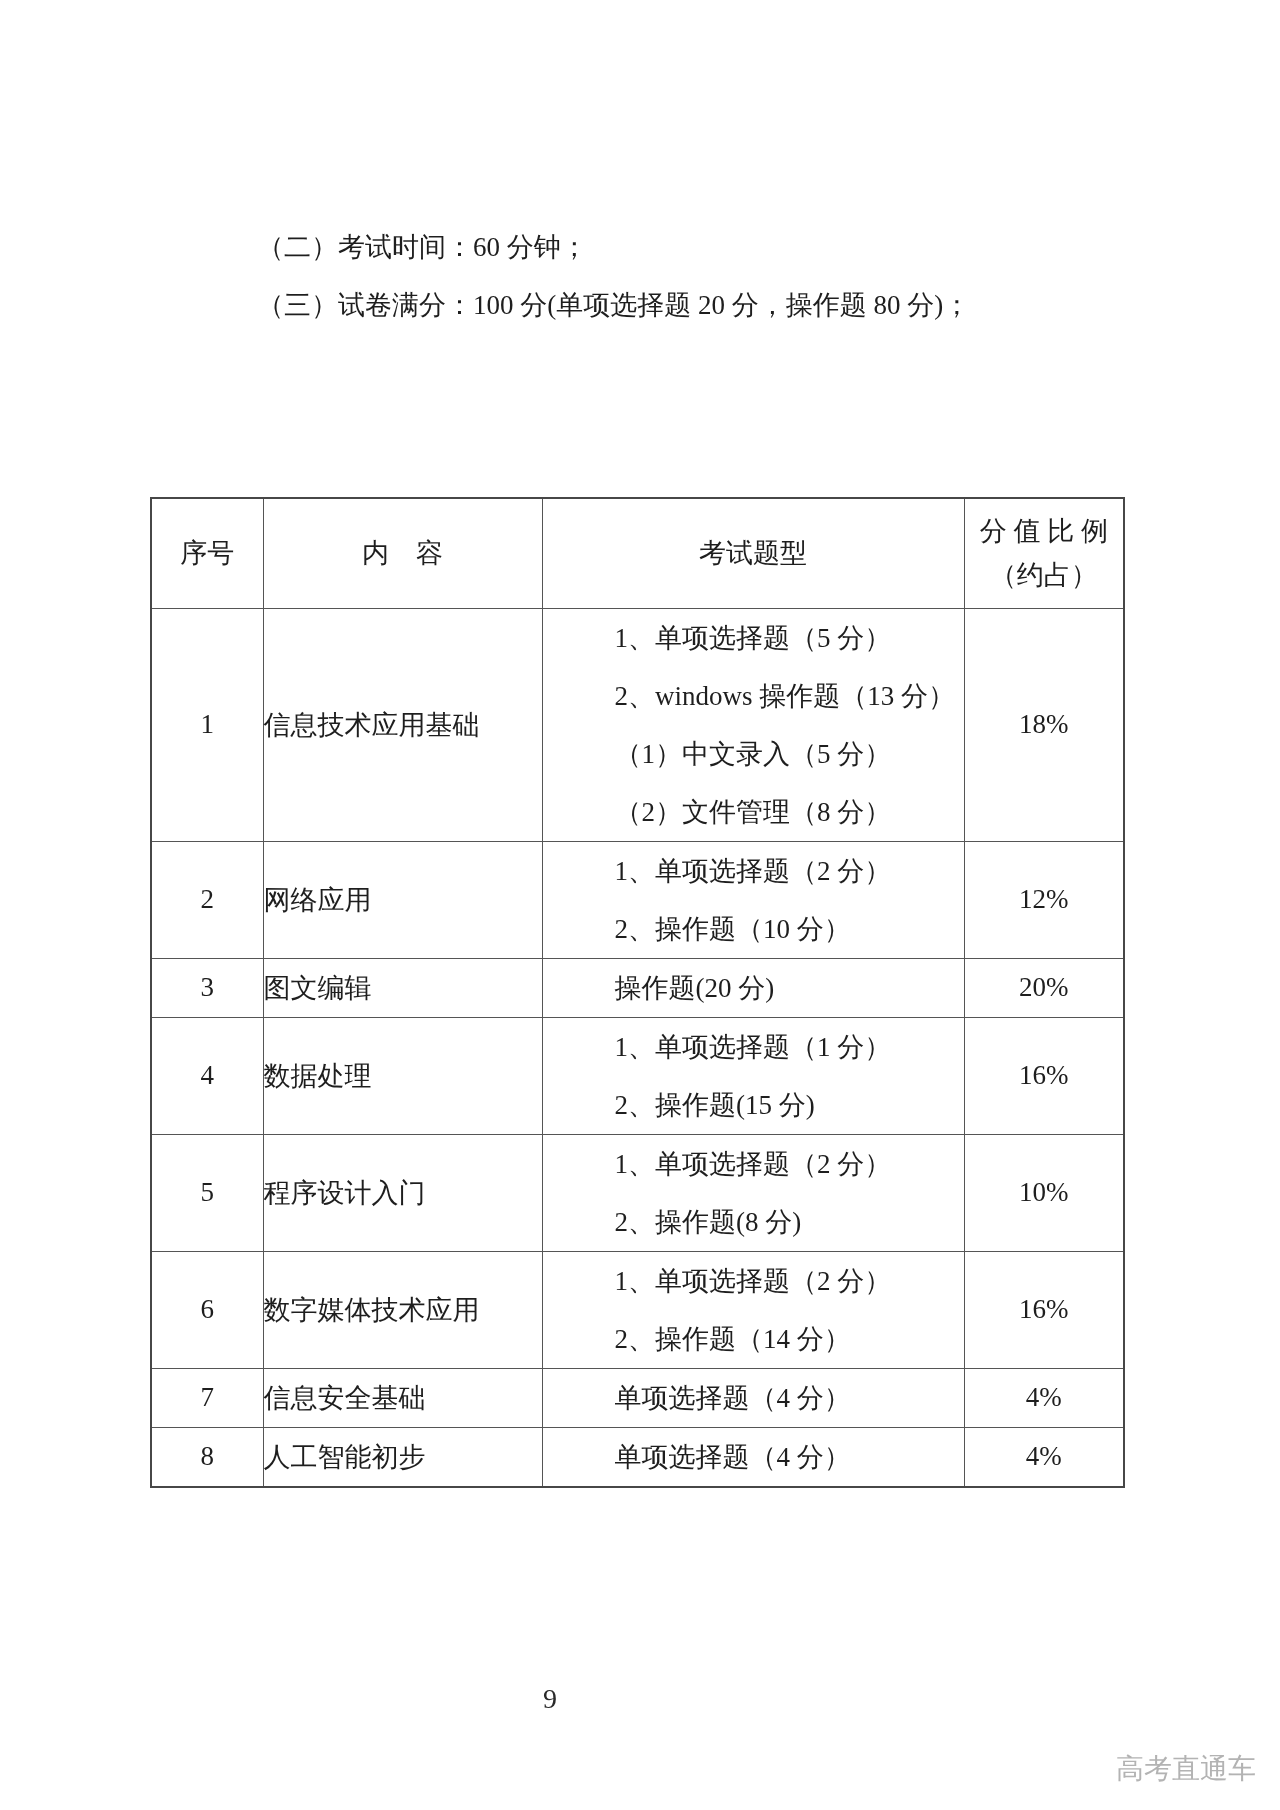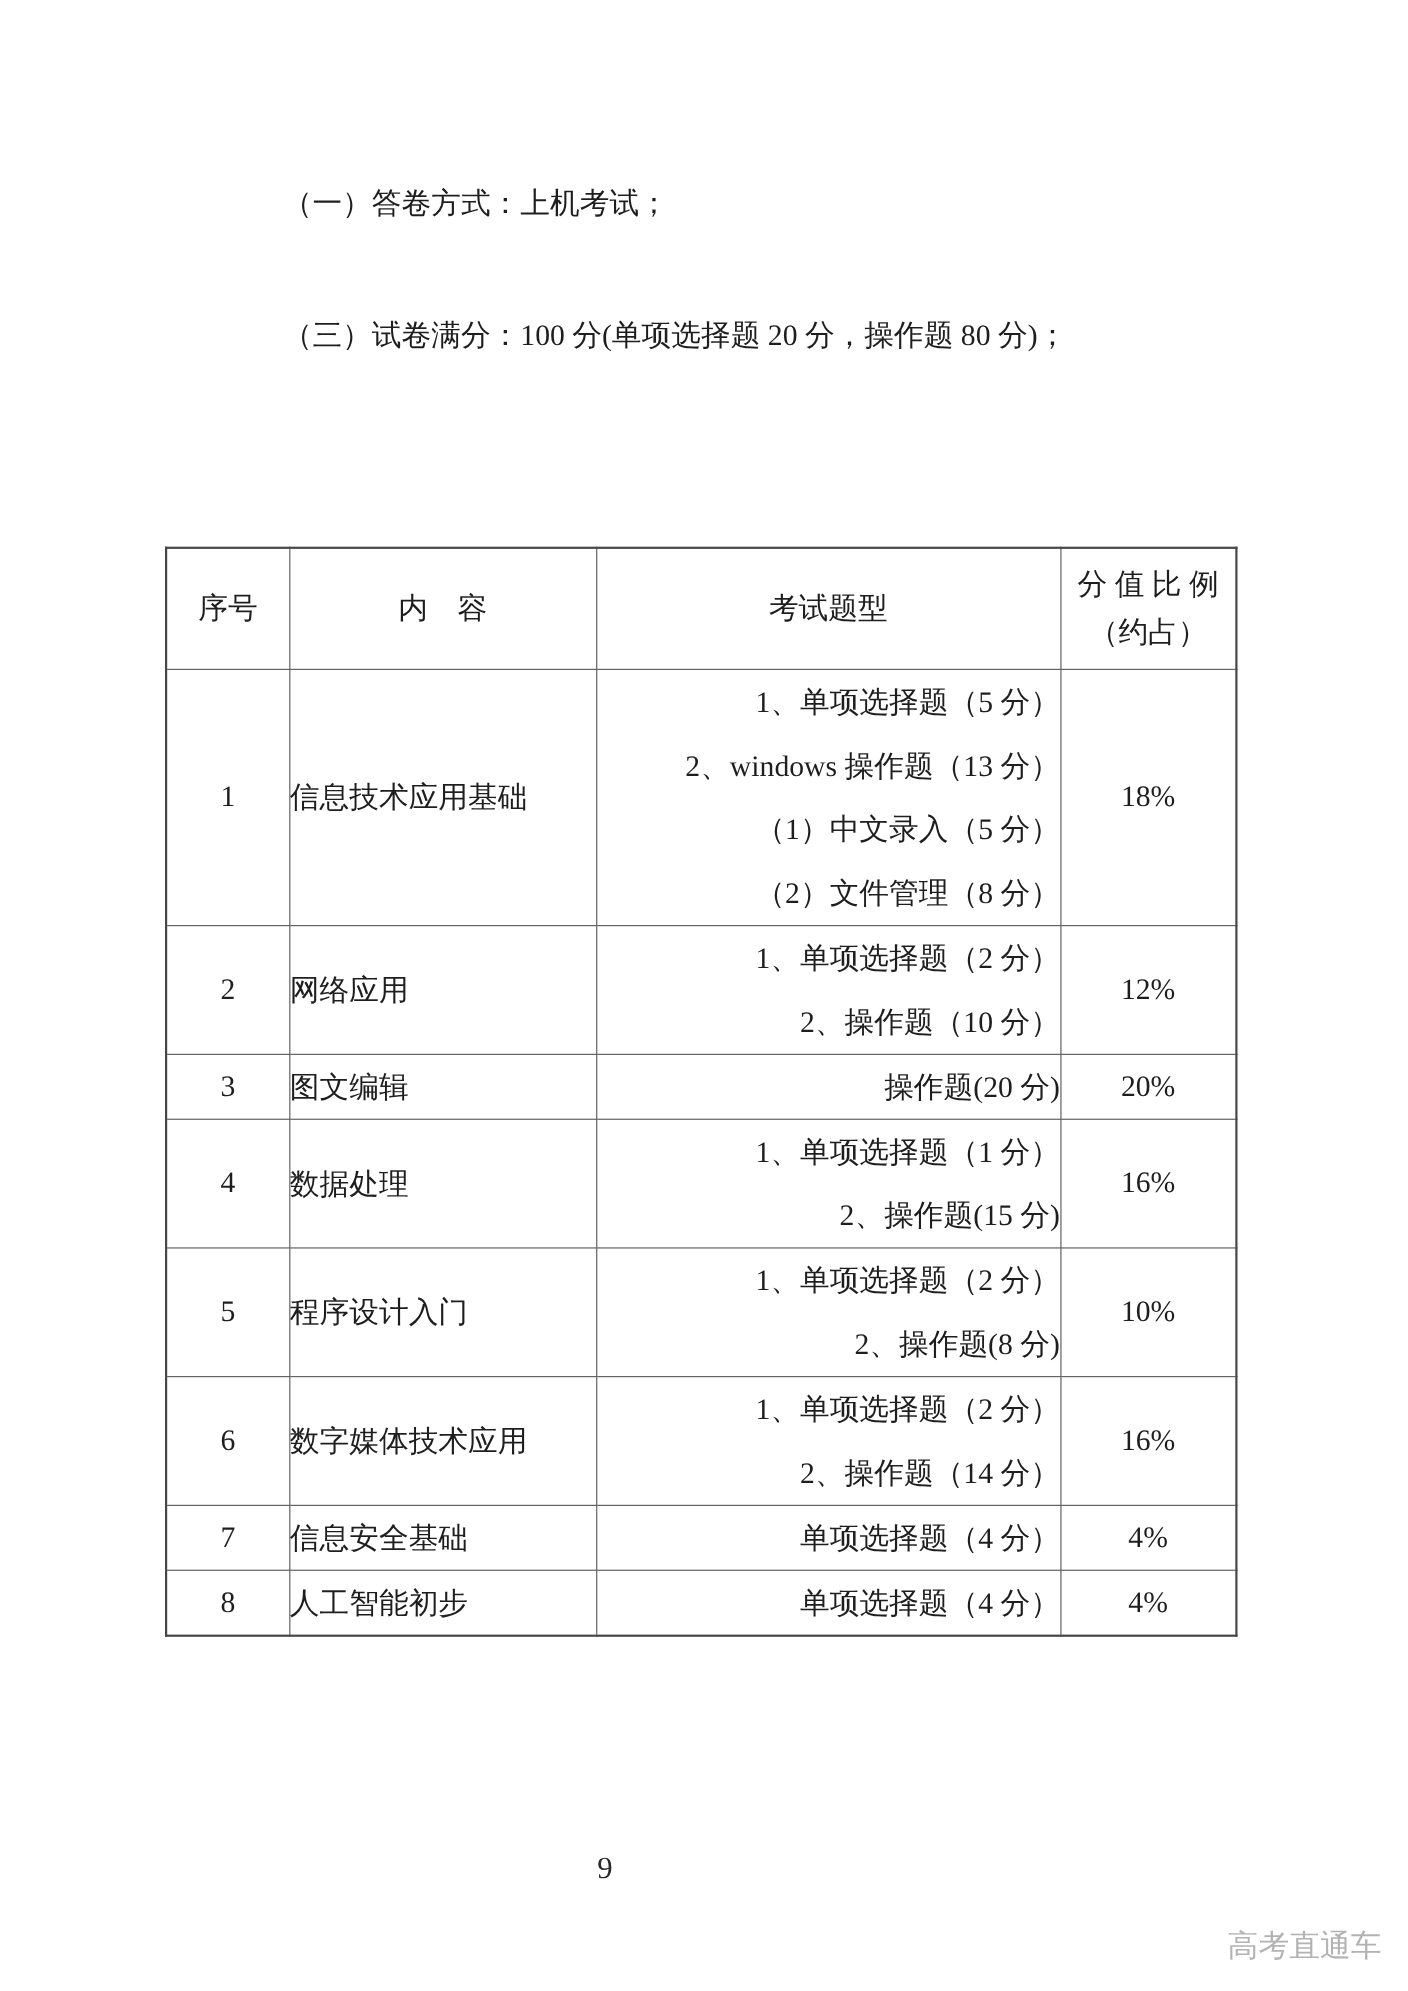--- a/index.html
+++ b/index.html
@@ -48,24 +48,23 @@
   col.c-no{width:112px;}
   col.c-content{width:279px;}
   col.c-type{width:422px;}
   col.c-ratio{width:160px;}
   th.hcell{font-weight:600;text-align:center;}
   th.hcell .hline{line-height:44px;}
   td.no-cell{text-align:center;font-size:26px;}
   td.content-cell{text-align:left;padding-left:14px;}
   td.types-cell{text-align:left;}
   td.types-cell .tline{
-    padding-left:28px;
+    padding-left:72px;
     line-height:58px;
     white-space:nowrap;
-    text-align:right;
   }
   td.ratio-cell{text-align:center;font-size:25px;}
 
   .page-number{
     position:absolute;
     top:1683px;
     left:0;
     width:1100px;
     text-align:center;
     font-size:28px;
@@ -78,21 +77,21 @@
     font-size:28px;
     color:#b3b3b3;
     font-family:"Liberation Sans","DejaVu Sans",sans-serif;
   }
 </style>
 </head>
 <body>
 
 <div class="page">
 
-  <div class="para indent p1">（一）答卷方式：上机考试；</div>
+  <div class="para indent p2">（二）考试时间：60 分钟；</div>
   <div class="para indent p3">（三）试卷满分：100 分(单项选择题 20 分，操作题 80 分)；</div>
 
   <table class="exam">
     <colgroup>
       <col class="c-no">
         <col class="c-content">
         <col class="c-type">
         <col class="c-ratio">
     </colgroup>
     <thead>

